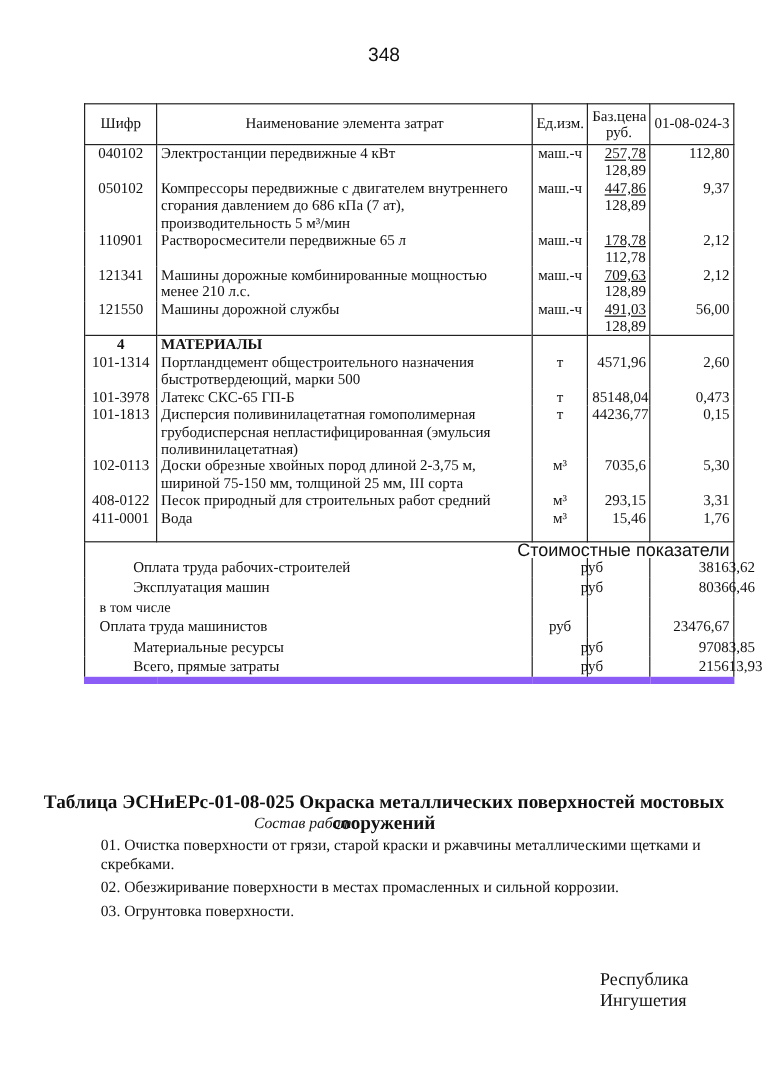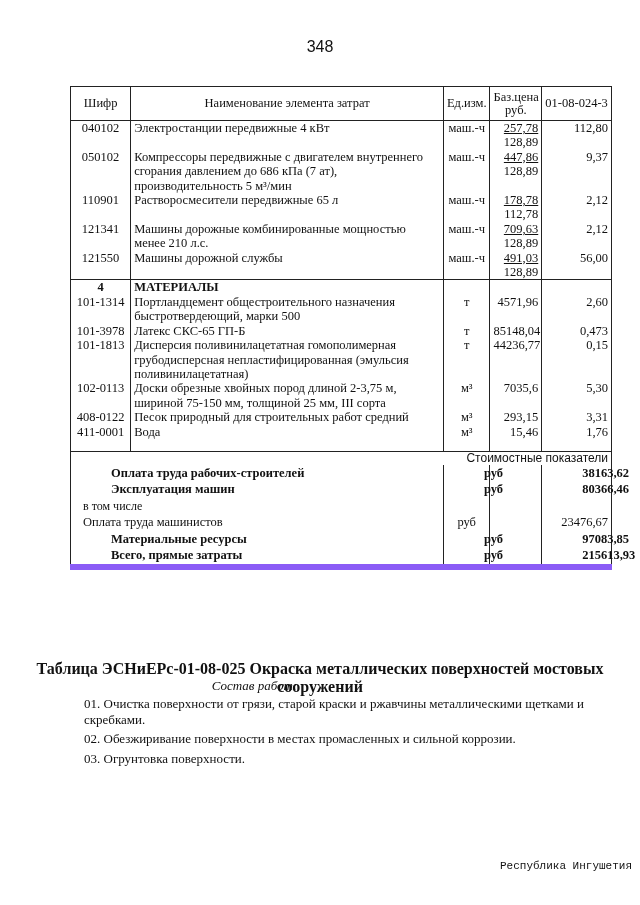--- a/index.html
+++ b/index.html
@@ -17,36 +17,36 @@
   tbody td { border-left: 1px solid #222; border-right: 1px solid #222; }
   td.code { text-align: center; margin-top: 40px; }
   td.unit { text-align: center; }
   td.price { text-align: right; }
   td.qty { text-align: right; }
   .u { text-decoration: underline; }
   tr.sec-top td { border-top: 1px solid #222; }
   tr.bold td.name { font-weight: bold; }
   tr.last td { border-bottom: 1px solid #222; padding-bottom: 12px; }
   tr.ind-head td { border: 1px solid #222; border-bottom: none; text-align: right;
-                   font-family: "Liberation Sans", sans-serif; font-size: 12px; line-height: 13px; }
+                   font-family: "Liberation Sans", sans-serif; font-size: 15px; line-height: 13px; }
   tr.sum td { line-height: 16.5px; }
   tr.sum td.sname { padding-left: 12px; }
-  tr.sum td.sname.b, tr.sum td.sval.b, tr.sum td.sunit.b { font-weight: bold; padding-left: 40px; }
+  tr.sum td.sname.b, tr.sum td.sval.b, tr.sum td.sunit.b { font-weight: normal; padding-left: 40px; }
   tr.sum td.sunit { text-align: center; }
   tr.sum td.sval { text-align: right; }
   tr.sum-first td { border-top: none; }
   tr.sum-last td { border-bottom: 6px solid #8b5cf6; }
   .small { font-size: 12px; }
   .sec2-title { position: absolute; top: 660px; left: 0; width: 640px; text-align: center;
                 font-weight: bold; font-size: 16px; }
   .sec2-sub { position: absolute; top: 678px; left: 0; width: 509px; text-align: center;
               font-style: italic; font-size: 13px; }
   .works { position: absolute; top: 696px; left: 84px; width: 520px; font-size: 13px; line-height: 15.5px; }
   .works div { margin-bottom: 4px; }
-  .footer { position: absolute; top: 860px; left: 500px; font-size: 11px; font-family: Liberation Mono, monospace; }
+  .footer { position: absolute; top: 809px; left: 500px; font-size: 15px; }
 </style>
 </head>
 <body>
 
 <div class="page-num">348</div>
 
 <table class="est">
   <colgroup>
       <col class="c1">
       <col class="c2">

